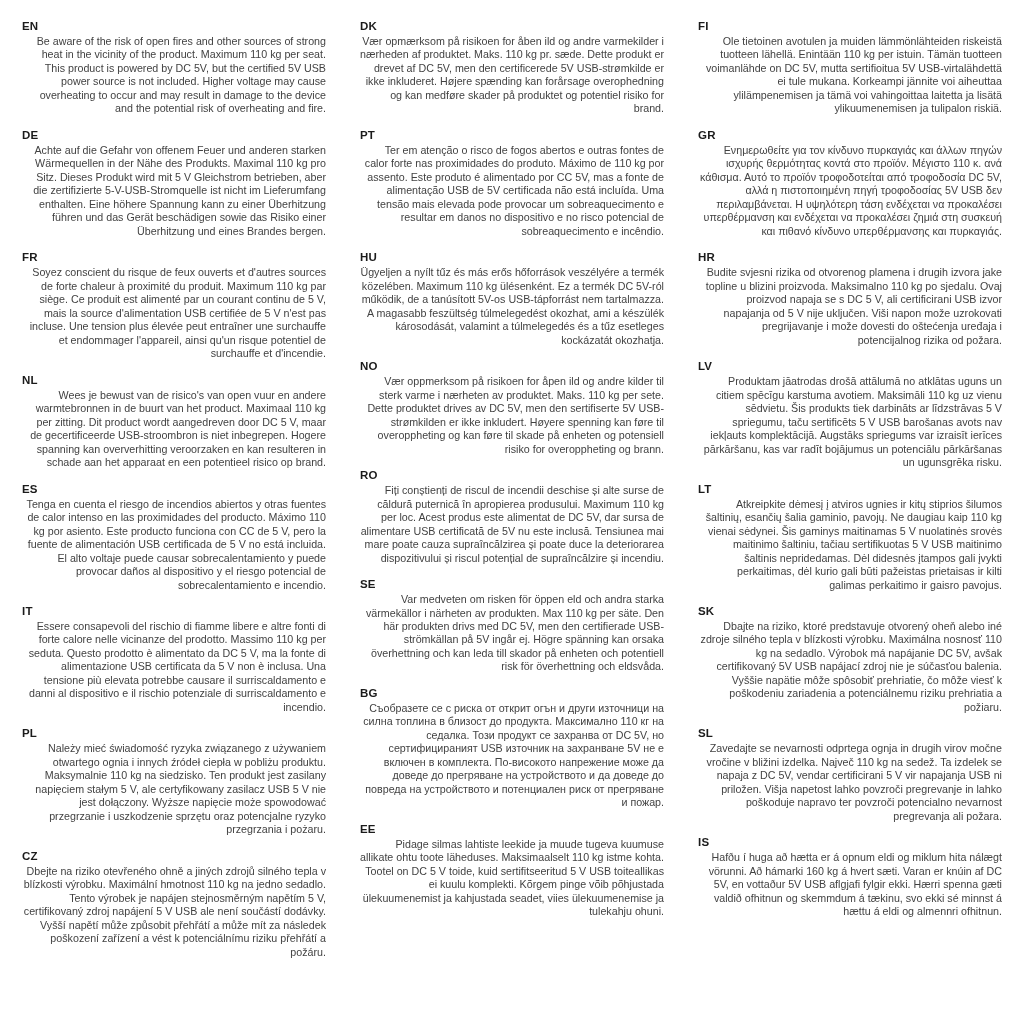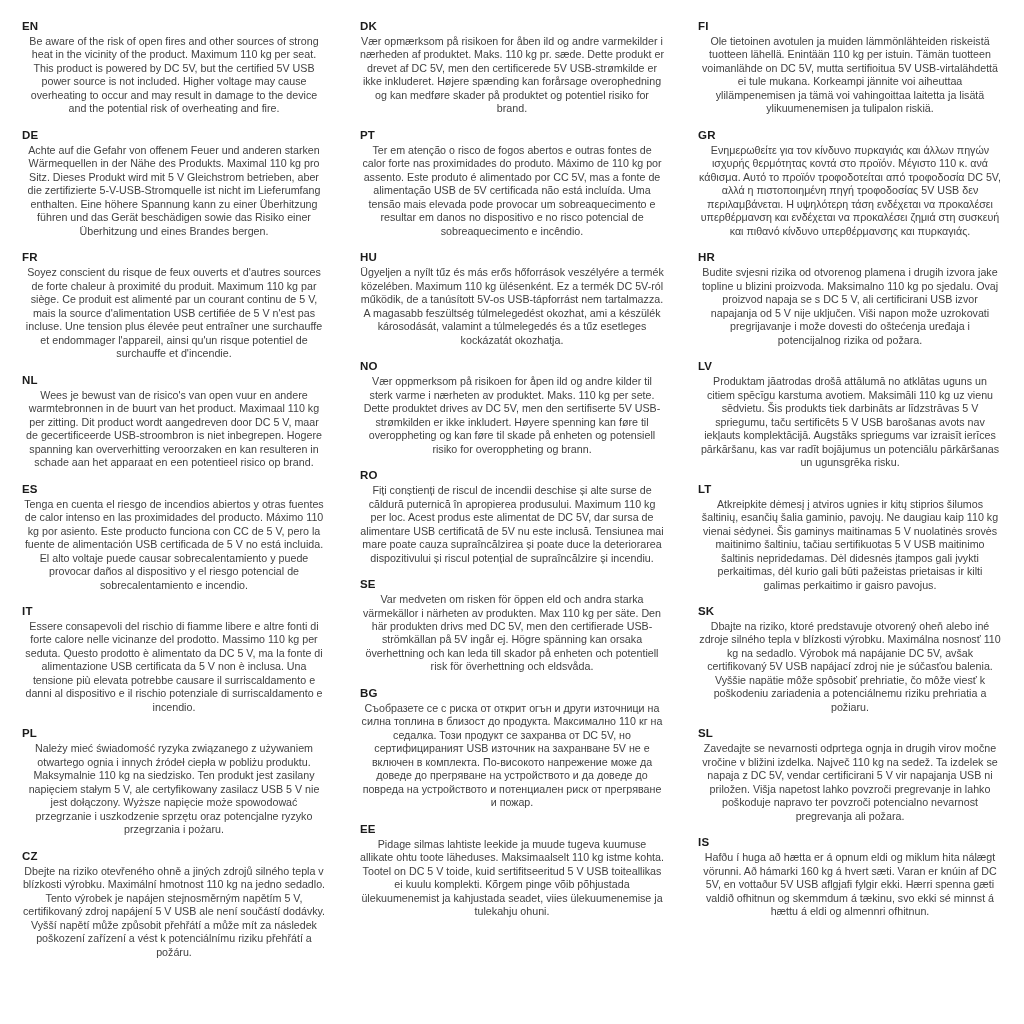--- a/index.html
+++ b/index.html
@@ -34,21 +34,21 @@
     font-weight: 700;
     color: #1b1b1b;
     margin: 0 0 3px 0;
     letter-spacing: 0.2px;
   }
   .body-text {
     font-size: 10.7px;
     line-height: 1.26;
     color: #424242;
     margin: 0;
-    text-align: center;
+    text-align: right;
   }
 </style>
 </head>
 <body>
 
 <main class="page">
 
   <div class="col">
     <section class="block">
       <h2 class="lang">EN</h2>

